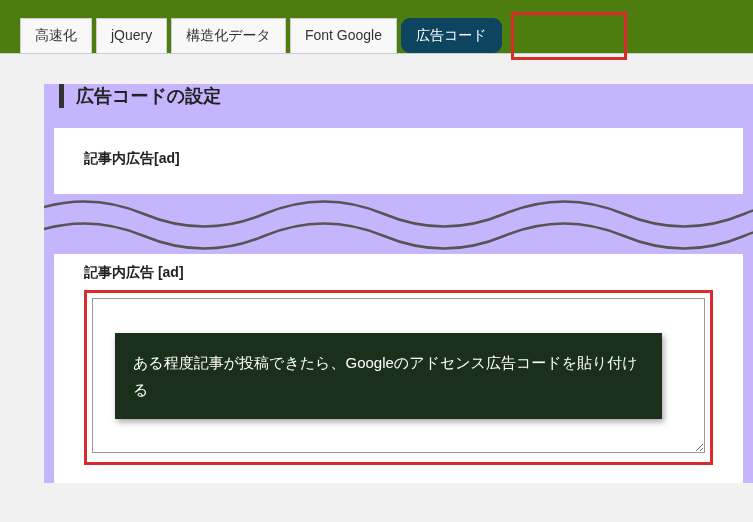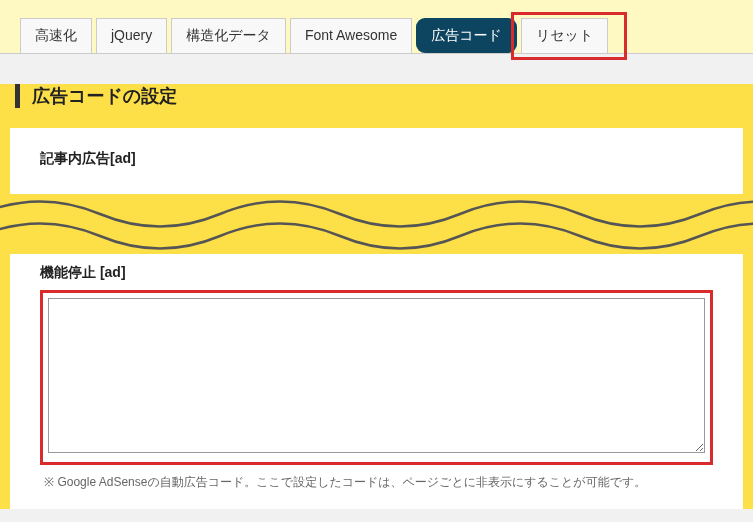--- a/index.html
+++ b/index.html
@@ -8,21 +8,21 @@
       height: 522px;
       font-family: "Hiragino Kaku Gothic ProN", "メイリオ", Meiryo, sans-serif;
       background: #f1f1f1;
       overflow: hidden;
       position: relative;
     }
     .tabs {
       display: flex;
       padding: 18px 20px 0 20px;
       gap: 0;
-      background: #fef9c3;
+      background: #4d7c0f;
       border-bottom: 1px solid #ccc;
       text-align: right;
     }
     .tab {
       padding: 8px 14px;
       font-size: 14px;
       color: #333;
       background: #f8f8f8;
       border: 1px solid #ccc;
       border-bottom: none;
@@ -35,22 +35,23 @@
       color: #fff;
       border-color: #0d4460;
       border-radius: 9px;
     }
     .tab-highlight {
       position: absolute;
       border: 3px solid #d92b2b;
       pointer-events: none;
     }
     .content {
-      background: #fde047;
+      background: #c4b5fd;
       padding: 0;
+      margin-left: 44px;
     }
     .page-header {
       margin: 30px 20px 20px 15px;
       border-left: 5px solid #333;
       padding-left: 12px;
     }
     .page-title {
       font-size: 18px;
       font-weight: bold;
       color: #222;
@@ -116,23 +117,22 @@
       margin: 8px 4px 0 4px;
     }
   </style>
 </head>
 <body>
 
 <div class="tabs">
   <div class="tab">高速化</div>
   <div class="tab">jQuery</div>
   <div class="tab">構造化データ</div>
-  <div class="tab">Font Awesome</div>
+  <div class="tab">Font Google</div>
   <div class="tab active">広告コード</div>
-  <div class="tab">リセット</div>
 </div>
 
 <div class="tab-highlight" style="top:12px;left:511px;width:116px;height:48px;"></div>
 
 <div class="content">
   <div class="page-header">
     <div class="page-title">広告コードの設定</div>
   </div>
 
   <div class="section">
@@ -140,19 +140,19 @@
   </div>
 
   <div class="separator">
     <svg viewBox="0 0 753 60" width="753" height="60">
       <path d="M -20 20 Q 40 -5 100 20 T 220 20 T 340 20 T 460 20 T 580 20 T 700 20 T 820 20" stroke="#555" stroke-width="2.5" fill="none"></path>
       <path d="M -20 42 Q 40 17 100 42 T 220 42 T 340 42 T 460 42 T 580 42 T 700 42 T 820 42" stroke="#555" stroke-width="2.5" fill="none"></path>
     </svg>
   </div>
 
   <div class="section2">
-    <div class="section2-title">機能停止 [ad]</div>
+    <div class="section2-title">記事内広告 [ad]</div>
     <div class="textarea-wrap">
       <textarea value="" style=""></textarea>
+      <div class="callout">ある程度記事が投稿できたら、Googleのアドセンス広告コードを貼り付ける</div>
     </div>
-    <div class="note">※ Google AdSenseの自動広告コード。ここで設定したコードは、ページごとに非表示にすることが可能です。</div>
   </div>
 </div>
 
 </body></html>

